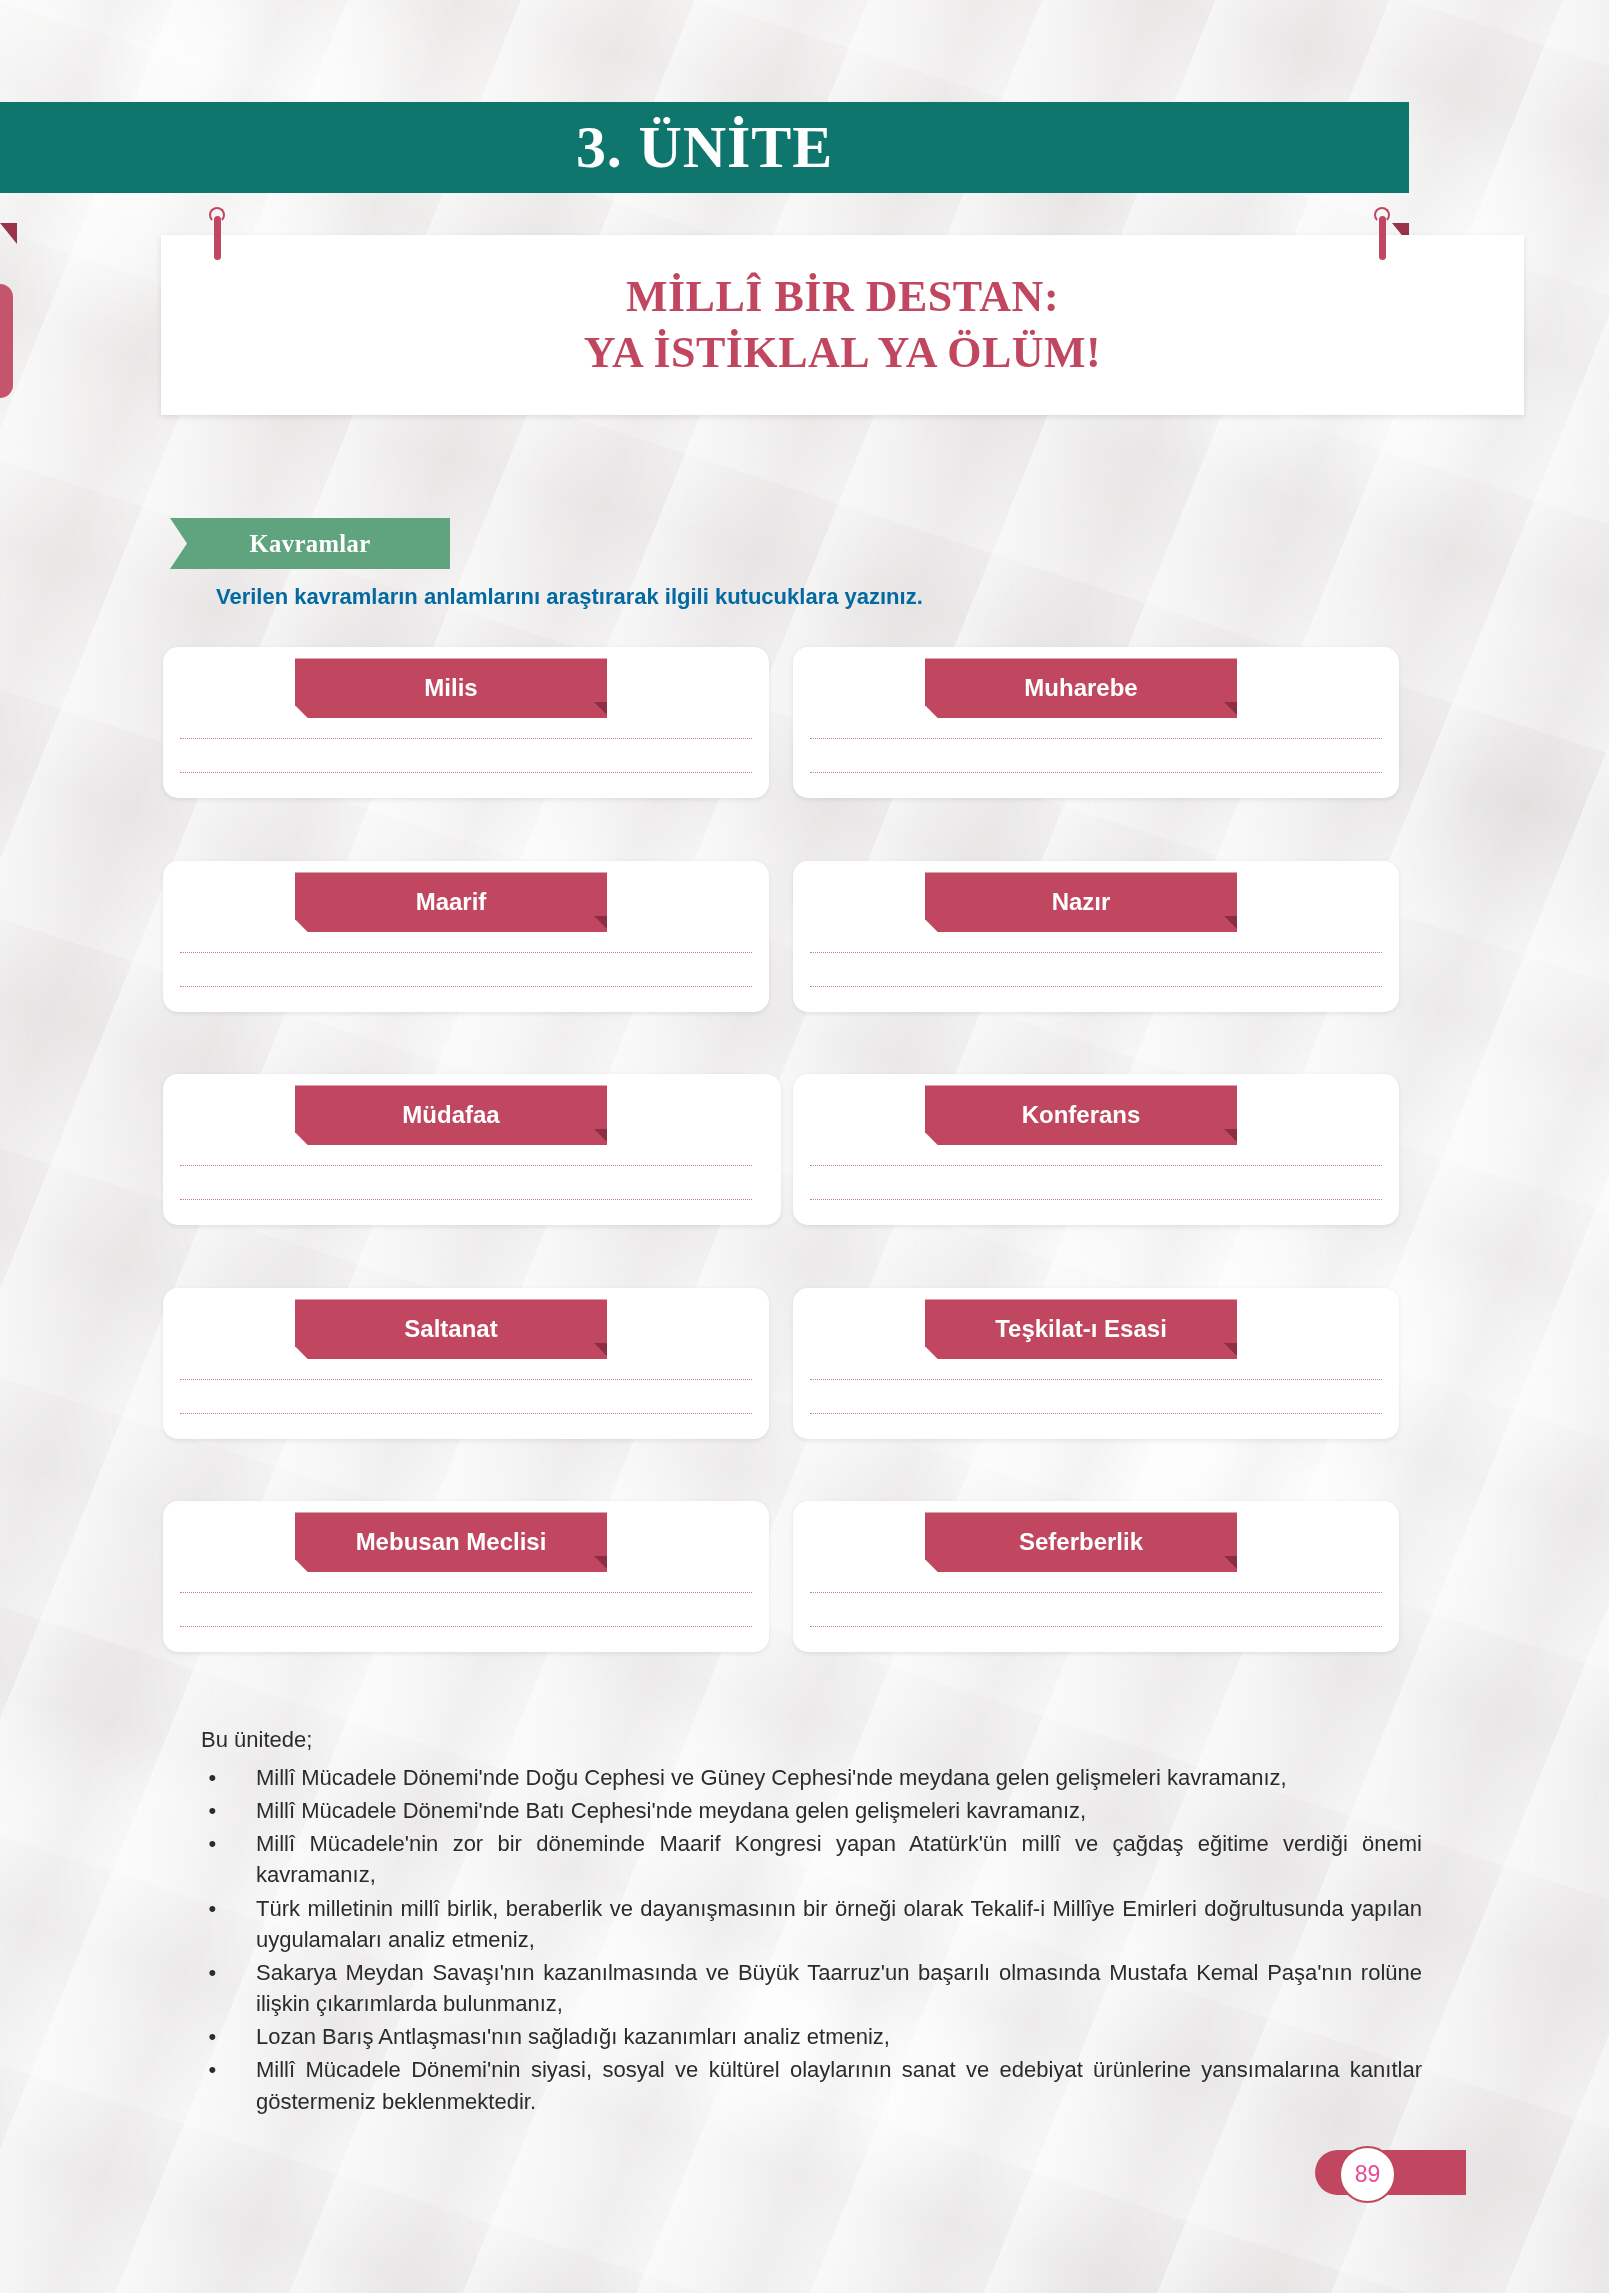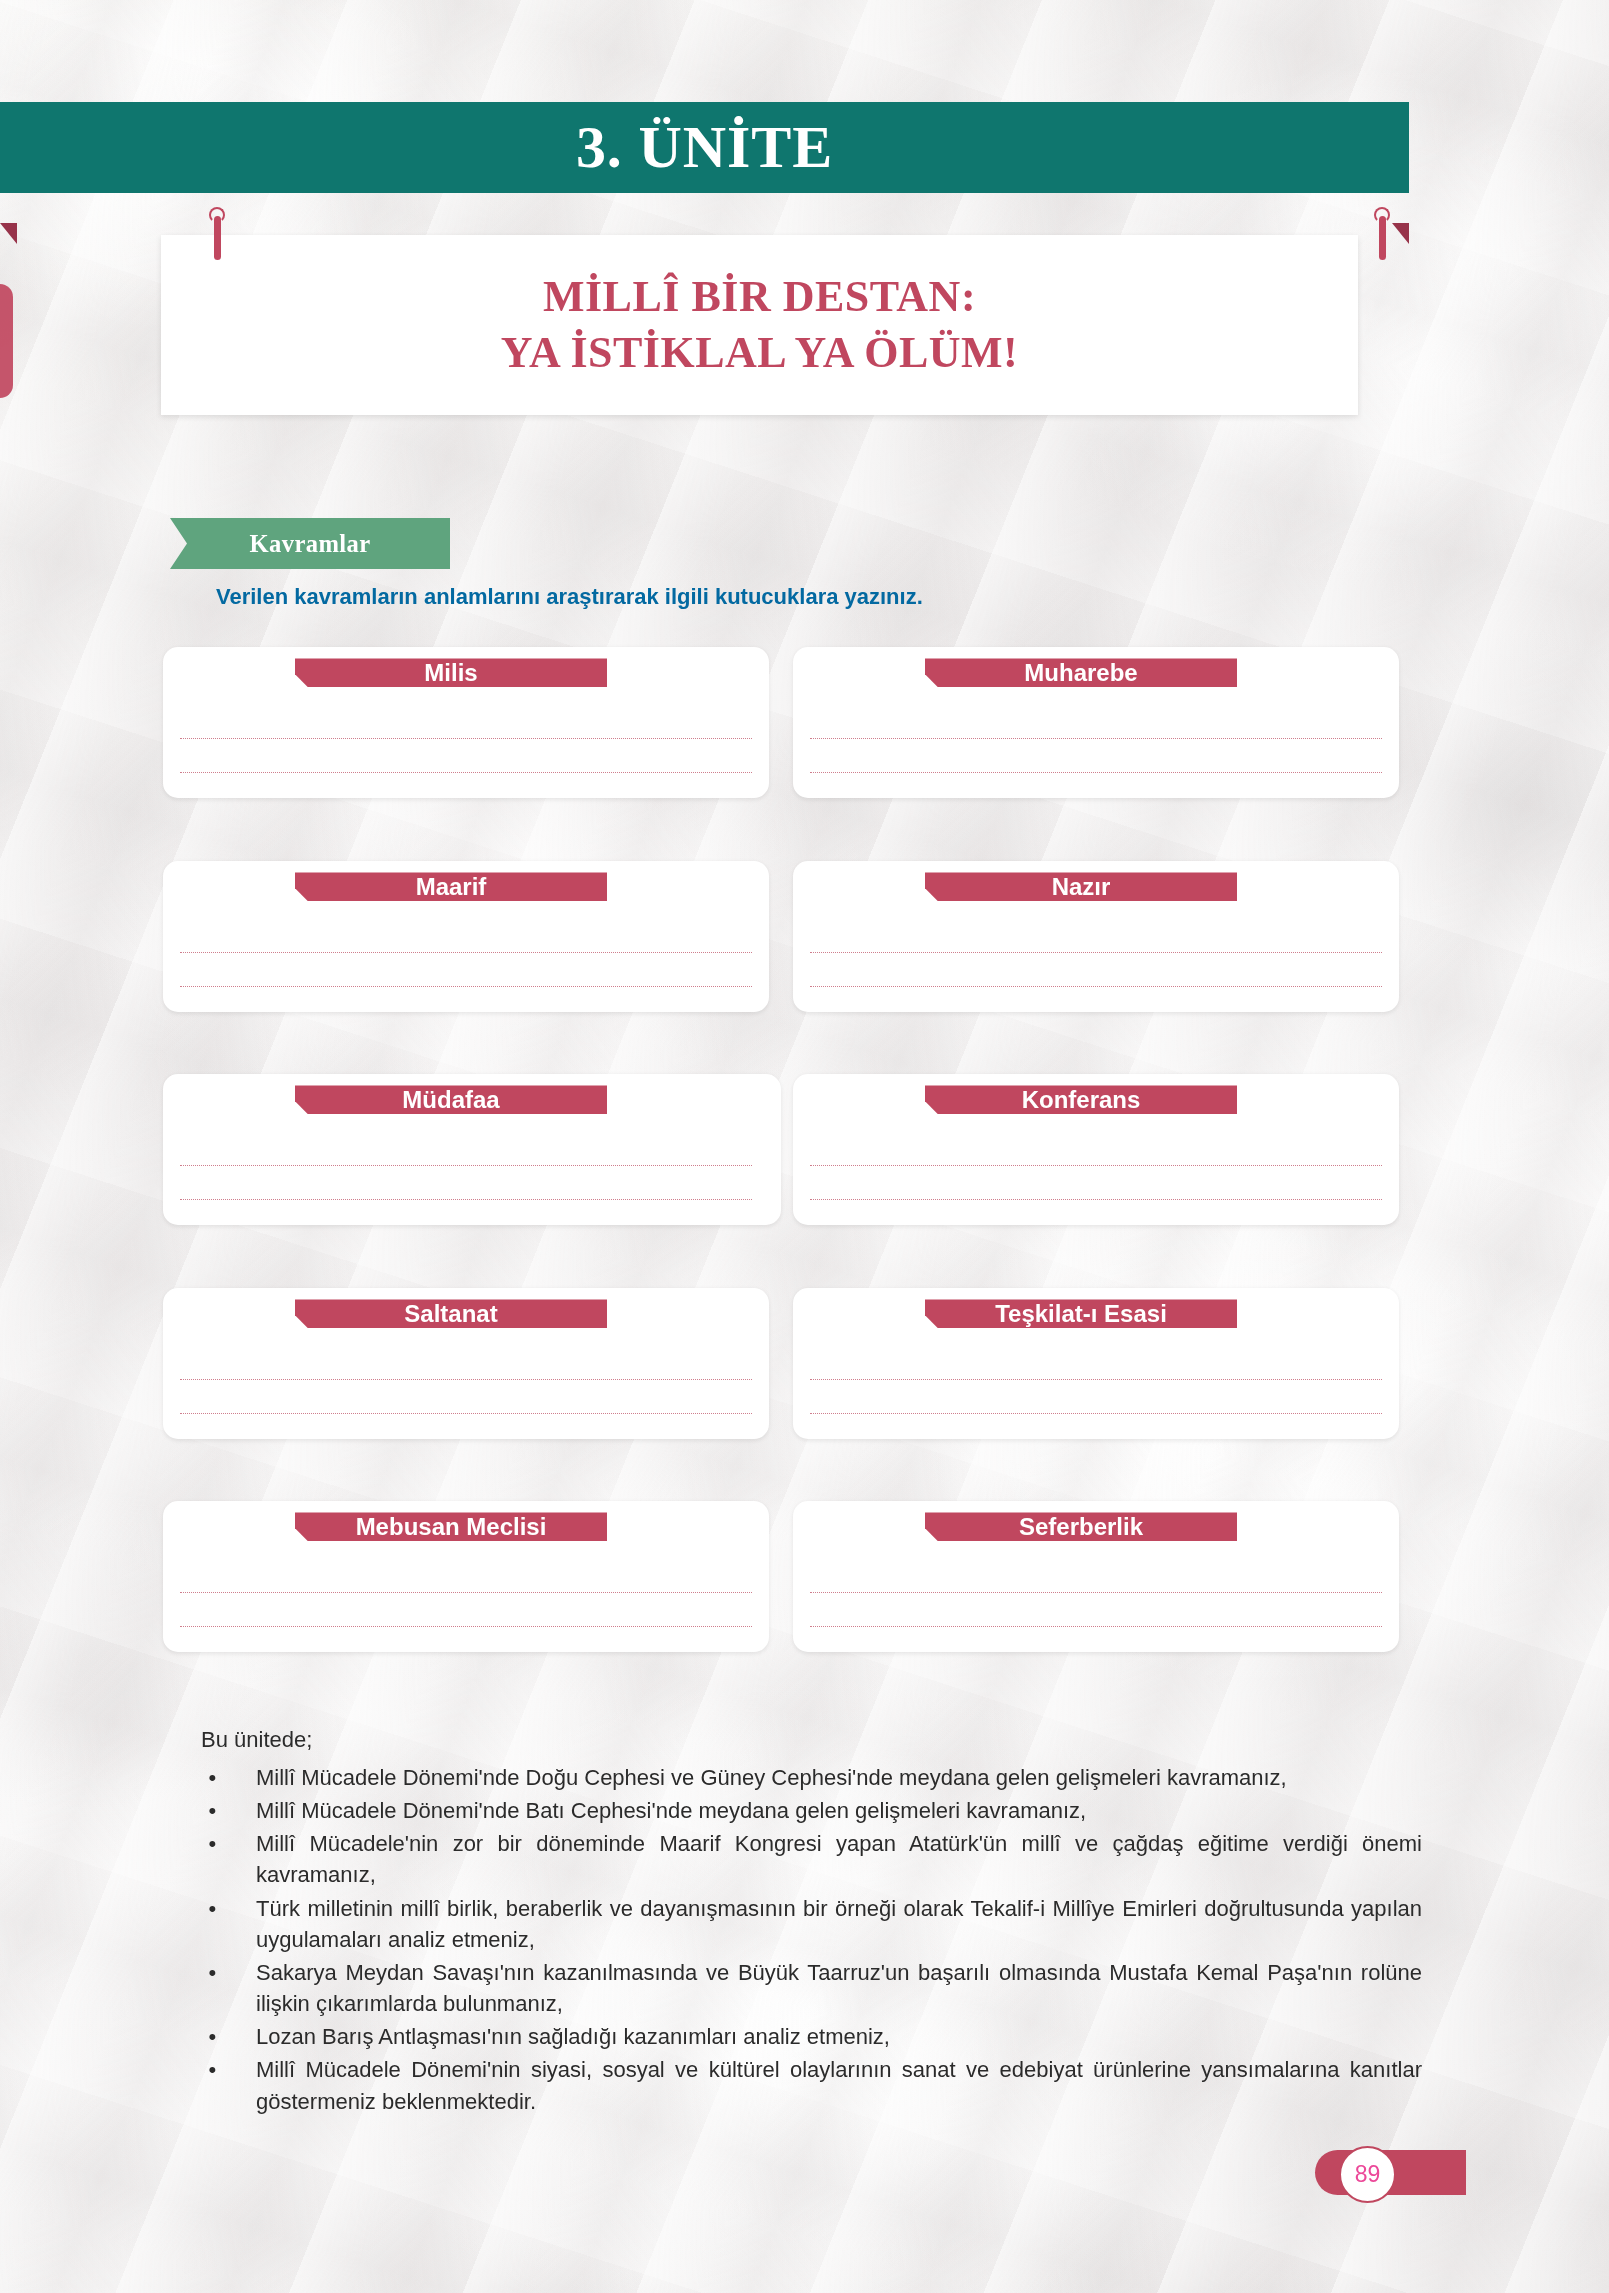--- a/index.html
+++ b/index.html
@@ -85,21 +85,21 @@
     border-right: 0 solid transparent;
     border-top: 21px solid #97334a;
   }
   .banner-notch.right { left: 1392px; border-left: 17px solid transparent; border-right: 0; }
 
   
   .title-card {
     position: absolute;
     left: 161px;
     top: 235px;
-    width: 1197px;
+    width: 1363px;
     height: 180px;
     background: #ffffff;
     box-shadow: 0 1.9px 5.7px rgba(0,0,0,0.10);
     display: flex;
     flex-direction: column;
     align-items: center;
     justify-content: center;
   }
   .title-line {
     font-family: "Liberation Serif", serif;
@@ -167,21 +167,21 @@
     height: 151px;
     background: #ffffff;
     border-radius: 15px;
     box-shadow: 0 1.9px 4.7px rgba(0,0,0,0.08);
   }
   .box-label {
     position: absolute;
     top: 11.4px;
     left: 132px;
     width: 312px;
-    height: 29px;
+    height: 60px;
     background: #c0475f;
     display: flex;
     align-items: center;
     justify-content: center;
     clip-path: polygon(0 0, 100% 0, 100% 100%, 13.2px 100%, 0 calc(100% - 13.2px));
   }
   .box-label span {
     color: #ffffff;
     font-size: 24px;
     font-weight: bold;

